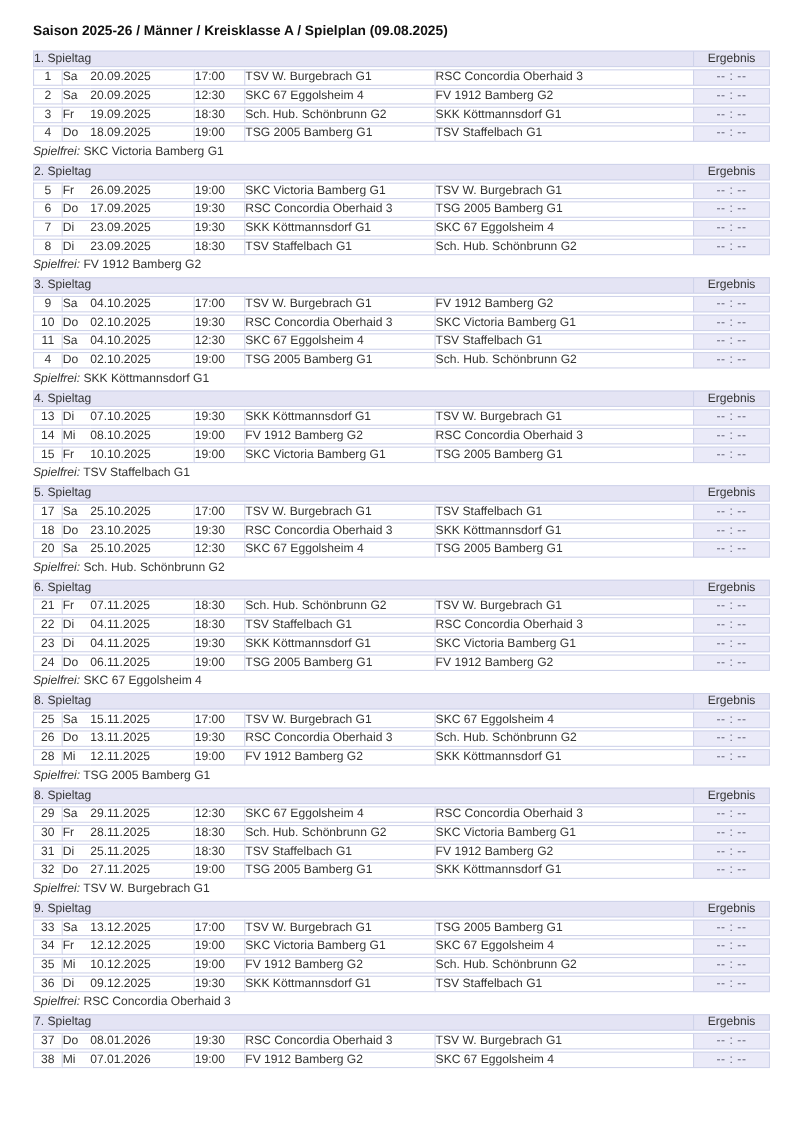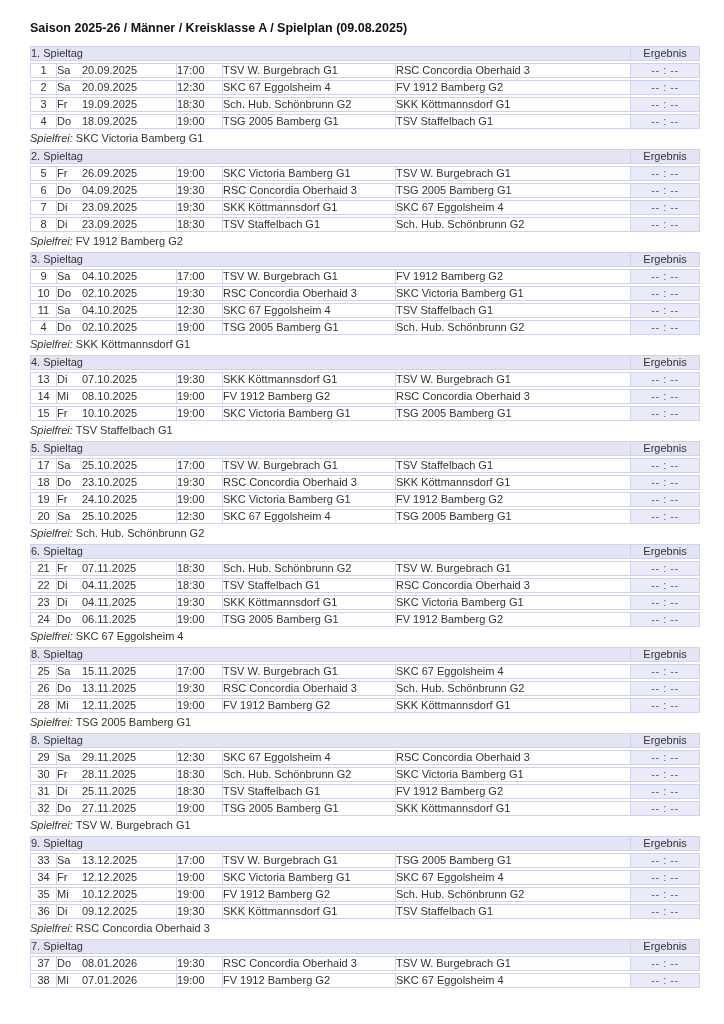--- a/index.html
+++ b/index.html
@@ -159,21 +159,21 @@
           <td class="dc c-day">Fr</td>
           <td class="dc c-date">26.09.2025</td>
           <td class="dc c-time">19:00</td>
           <td class="dc c-home">SKC Victoria Bamberg G1</td>
           <td class="dc c-away">TSV W. Burgebrach G1</td>
           <td class="dc c-res">-- : --</td>
         </tr>
         <tr class="match-row">
           <td class="dc c-nr">6</td>
           <td class="dc c-day">Do</td>
-          <td class="dc c-date">04.09.2025</td>
+          <td class="dc c-date">17.09.2025</td>
           <td class="dc c-time">19:30</td>
           <td class="dc c-home">RSC Concordia Oberhaid 3</td>
           <td class="dc c-away">TSG 2005 Bamberg G1</td>
           <td class="dc c-res">-- : --</td>
         </tr>
         <tr class="match-row">
           <td class="dc c-nr">7</td>
           <td class="dc c-day">Di</td>
           <td class="dc c-date">23.09.2025</td>
           <td class="dc c-time">19:30</td>
@@ -325,29 +325,20 @@
         <tr class="match-row">
           <td class="dc c-nr">18</td>
           <td class="dc c-day">Do</td>
           <td class="dc c-date">23.10.2025</td>
           <td class="dc c-time">19:30</td>
           <td class="dc c-home">RSC Concordia Oberhaid 3</td>
           <td class="dc c-away">SKK Köttmannsdorf G1</td>
           <td class="dc c-res">-- : --</td>
         </tr>
         <tr class="match-row">
-          <td class="dc c-nr">19</td>
-          <td class="dc c-day">Fr</td>
-          <td class="dc c-date">24.10.2025</td>
-          <td class="dc c-time">19:00</td>
-          <td class="dc c-home">SKC Victoria Bamberg G1</td>
-          <td class="dc c-away">FV 1912 Bamberg G2</td>
-          <td class="dc c-res">-- : --</td>
-        </tr>
-        <tr class="match-row">
           <td class="dc c-nr">20</td>
           <td class="dc c-day">Sa</td>
           <td class="dc c-date">25.10.2025</td>
           <td class="dc c-time">12:30</td>
           <td class="dc c-home">SKC 67 Eggolsheim 4</td>
           <td class="dc c-away">TSG 2005 Bamberg G1</td>
           <td class="dc c-res">-- : --</td>
         </tr>
         <tr class="spielfrei-row">
           <td class="sf" colspan="7"><span class="sf-label">Spielfrei:</span><span class="sf-team"> Sch. Hub. Schönbrunn G2</span></td>

